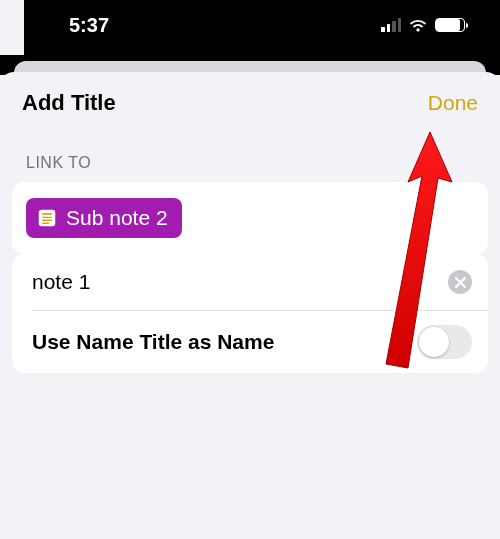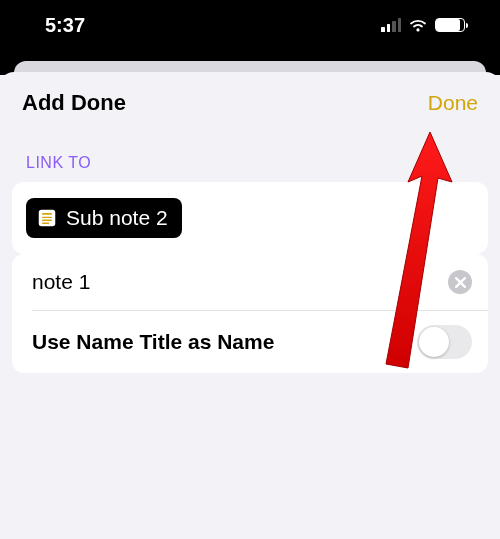--- a/index.html
+++ b/index.html
@@ -14,20 +14,21 @@
     .status-bar {
       background: #000;
       height: 55px;
       display: flex;
       justify-content: space-between;
       align-items: center;
       padding: 0 35px 5px 45px;
       color: #fff;
       font-weight: 600;
       font-size: 20px;
+      margin-left: 24px;
     }
     .status-right { display: flex; align-items: center; gap: 7px; }
     .signal-bars { display: flex; align-items: flex-end; gap: 2px; }
     .signal-bars span { width: 3.5px; background: #fff; border-radius: 0.5px; }
     .signal-bars span:nth-child(1) { height: 5px; }
     .signal-bars span:nth-child(2) { height: 8px; }
     .signal-bars span:nth-child(3) { height: 11px; background: #555; }
     .signal-bars span:nth-child(4) { height: 14px; background: #555; }
     .battery { width: 30px; height: 14px; border: 1.5px solid #fff; border-radius: 4px; position: relative; }
     .battery::after { content: ""; position: absolute; right: -4px; top: 3.5px; width: 2.5px; height: 5px; background: #fff; border-radius: 0 2px 2px 0; }
@@ -48,27 +49,27 @@
       padding: 18px 22px 26px 22px;
     }
     .sheet-header .title { font-size: 22px; font-weight: 700; color: #000; }
     .sheet-header .left, .sheet-header .right {
       font-size: 21px;
       color: #d1a60a;
       min-width: 80px;
     }
     .sheet-header .left { text-align: left; font-weight: 400; }
     .sheet-header .right { text-align: right; font-weight: 400; }
-    .section-label { font-size: 16px; color: #8b5cf6; padding: 12px 18px 10px 26px; letter-spacing: 0.5px; }
+    .section-label { font-size: 16px; color: #737373; padding: 12px 18px 10px 26px; letter-spacing: 0.5px; }
     .card { background: #fff; margin: 0 12px; border-radius: 12px; }
     .link-to-card { padding: 16px 14px; }
     .chip {
       display: inline-flex;
       align-items: center;
-      background: #000000;
+      background: #a21caf;
       color: #fff;
       font-size: 21px;
       font-weight: 500;
       padding: 8px 14px 8px 10px;
       border-radius: 8px;
       gap: 8px;
     }
     .chip-icon { width: 22px; height: 22px; }
     .name-card .row {
       display: flex;
@@ -114,21 +115,21 @@
   </div>
 </div>
 
 <div class="sheet-backdrop">
   <div class="sheet-preview"></div>
 </div>
 
 <div class="sheet">
 
   <div class="sheet-header">
-    <div class="title">Add Done</div>
+    <div class="title">Add Title</div>
     <div class="right">Done</div>
   </div>
 
   <div class="section-label">LINK TO</div>
   <div class="card link-to-card">
     <div class="chip">
       <svg class="chip-icon" viewBox="0 0 24 24" fill="none">
         <rect x="3" y="3" width="18" height="18" rx="3" fill="#fff"></rect>
         <rect x="6.5" y="6.5" width="11" height="2" rx="1" fill="#d5a610"></rect>
         <rect x="6.5" y="10.5" width="11" height="1.6" rx="0.8" fill="#d5a610"></rect>

